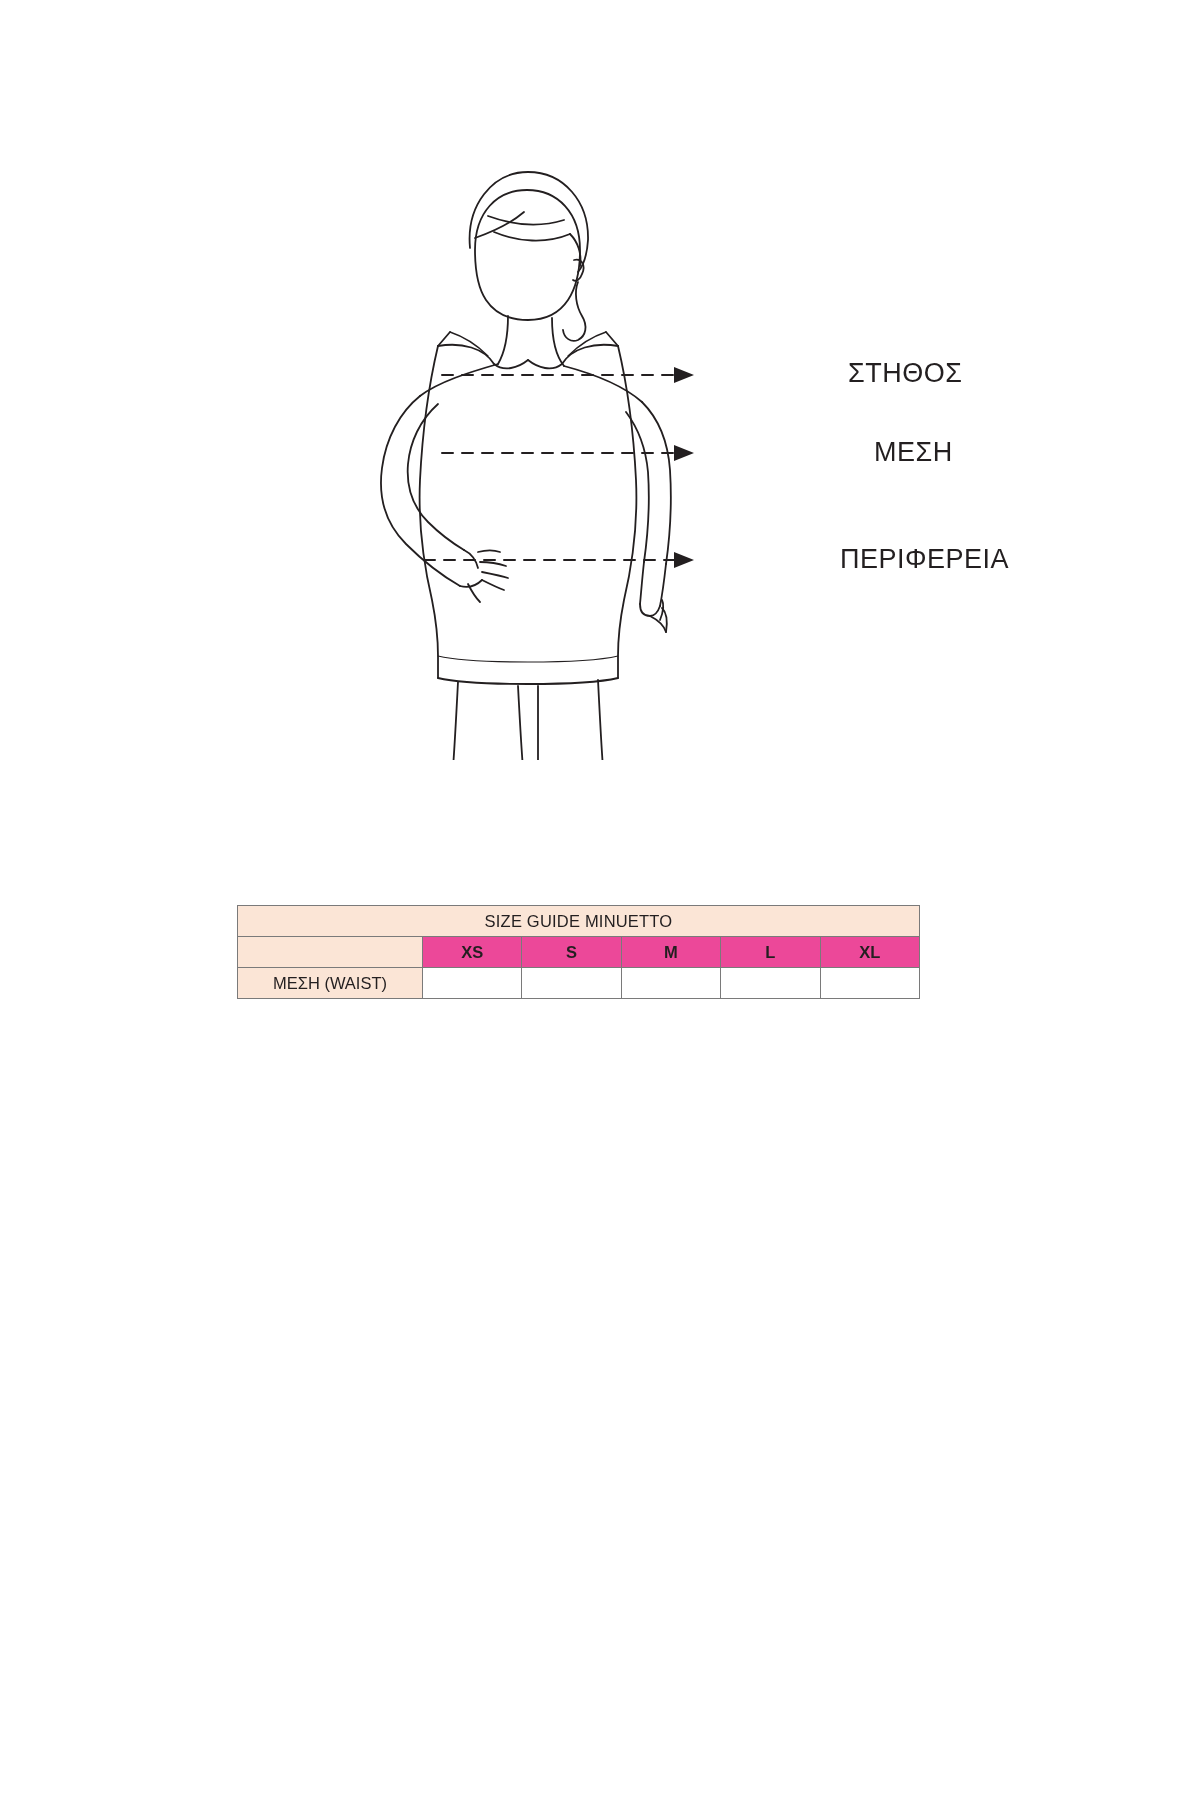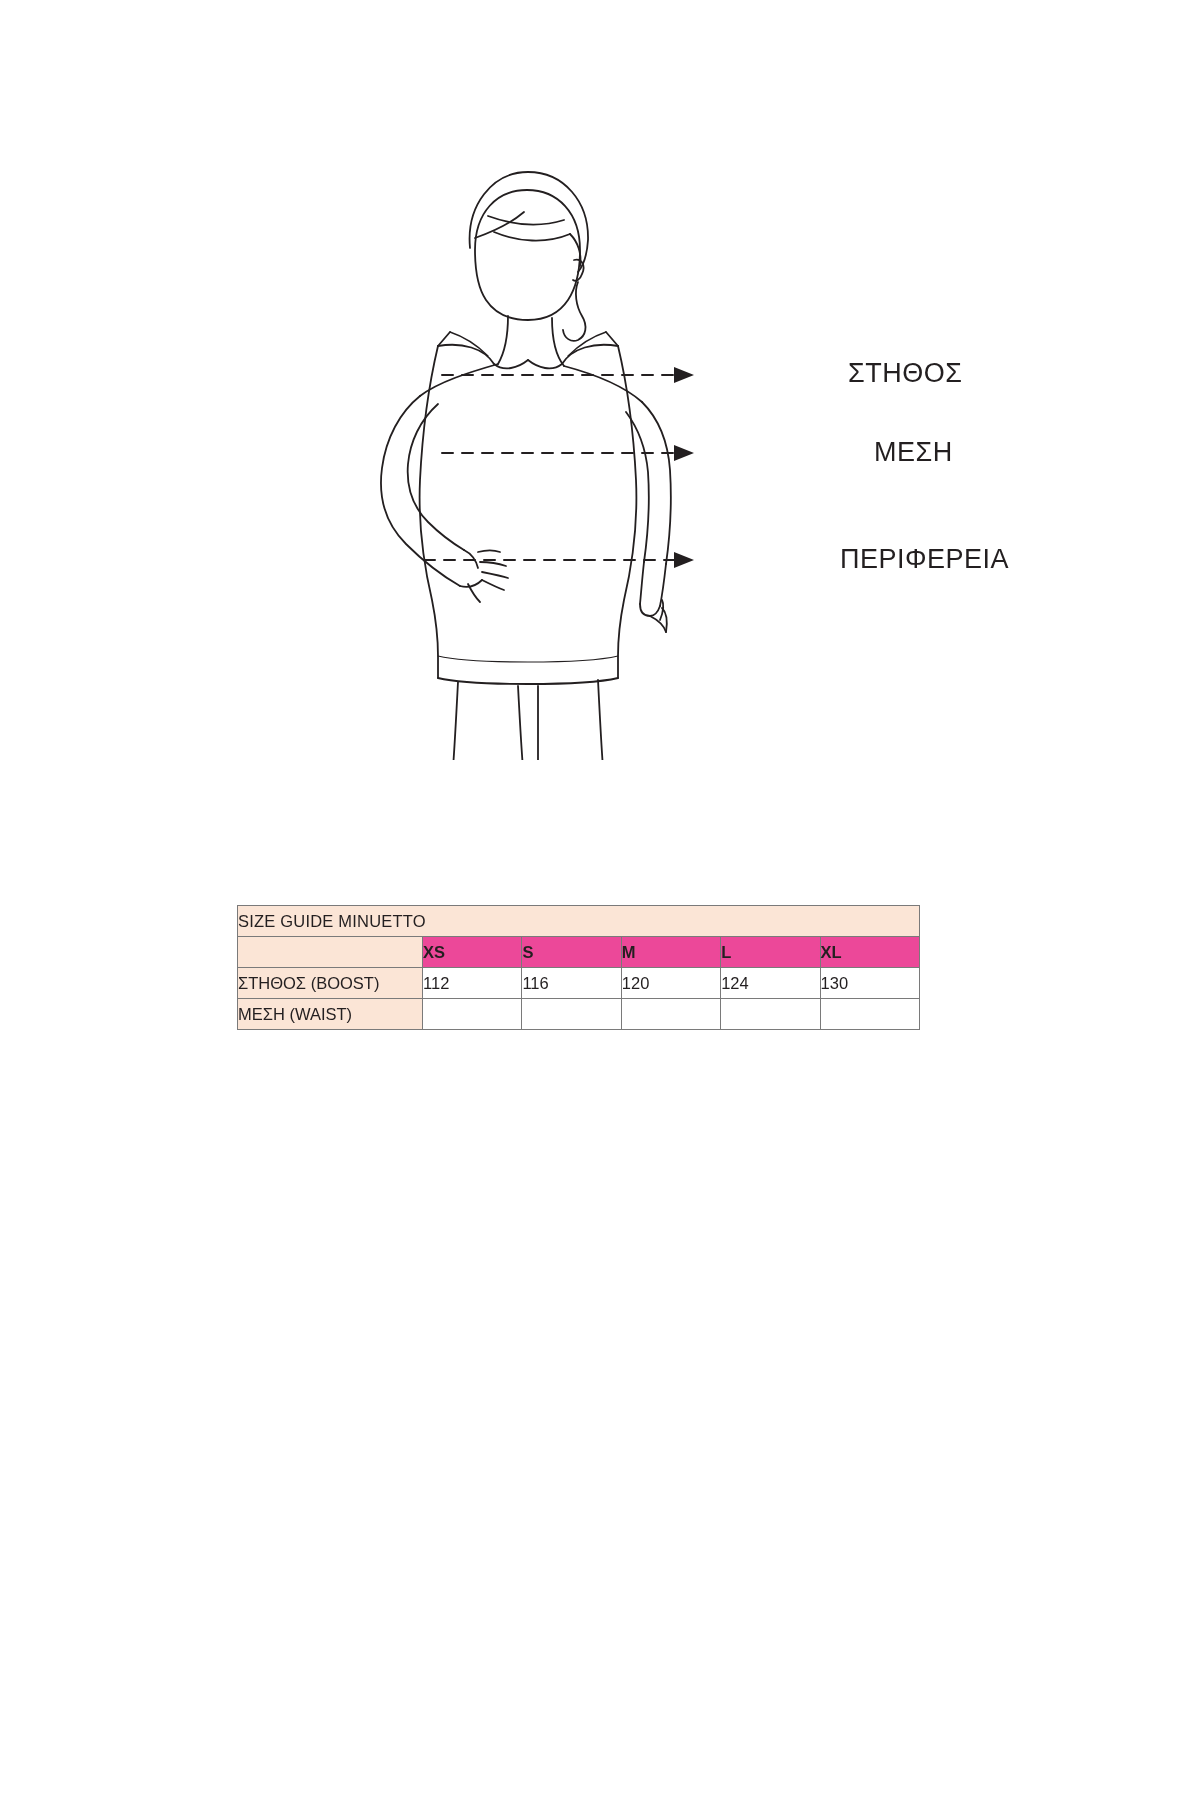--- a/index.html
+++ b/index.html
@@ -62,21 +62,21 @@
   table.size-guide {
     border-collapse: collapse;
     width: 682px;
     table-layout: fixed;
     border: 1.6px solid #4b4b4b;
   }
   table.size-guide td {
     border: 1px solid #7a7a7a;
     height: 30px;
     font-size: 16.5px;
-    text-align: left;
+    text-align: center;
     vertical-align: middle;
     padding: 0;
   }
   .title-row td {
     background: #fbe5d6;
     font-size: 17px;
     height: 31px;
     letter-spacing: 0.2px;
   }
   .head-row td {
@@ -209,28 +209,20 @@
         </tr>
         <tr class="head-row">
           <td class="blank"></td>
           <td>XS</td>
           <td>S</td>
           <td>M</td>
           <td>L</td>
           <td>XL</td>
         </tr>
 
-        <tr>
-          <td class="row-label">ΣΤΗΘΟΣ (BOOST)</td>
-          <td class="data-cell">112</td>
-          <td class="data-cell">116</td>
-          <td class="data-cell">120</td>
-          <td class="data-cell">124</td>
-          <td class="data-cell">130</td>
-        </tr>
 
         <tr>
           <td class="row-label">ΜΕΣΗ (WAIST)</td>
           <td class="data-cell"></td>
           <td class="data-cell"></td>
           <td class="data-cell"></td>
           <td class="data-cell"></td>
           <td class="data-cell"></td>
         </tr>
 

